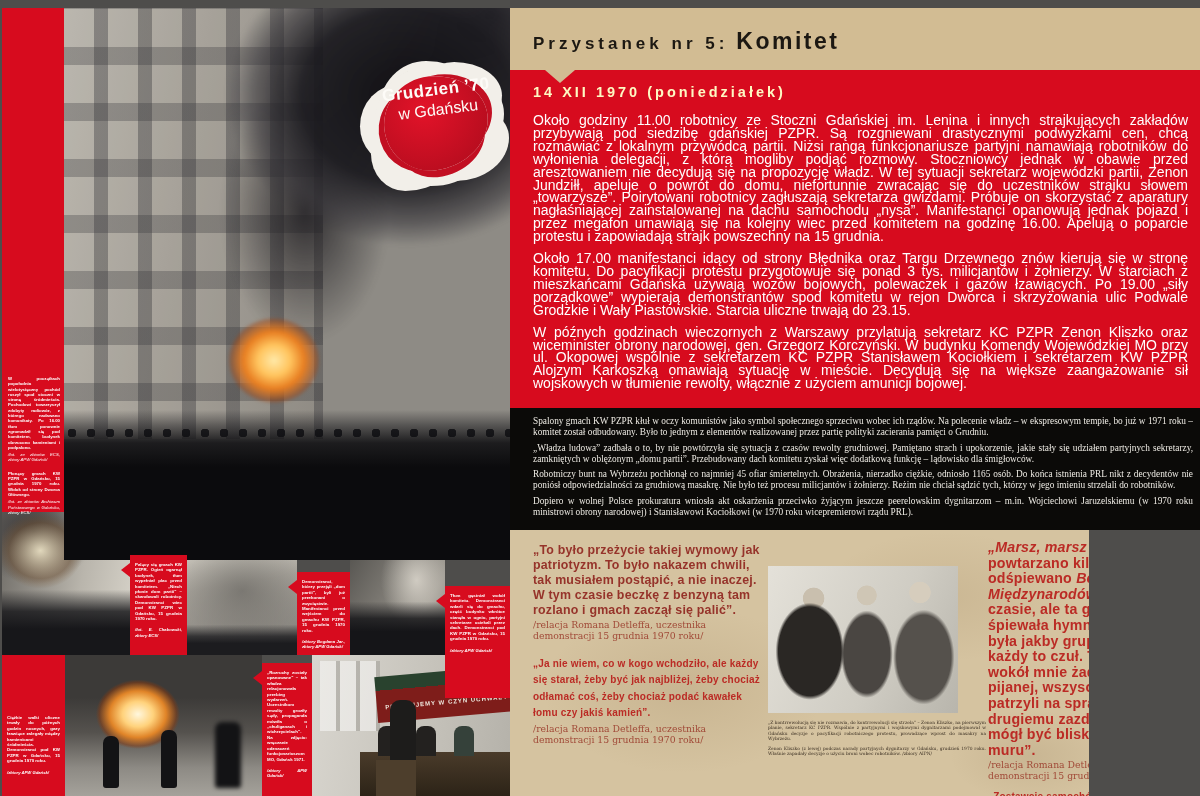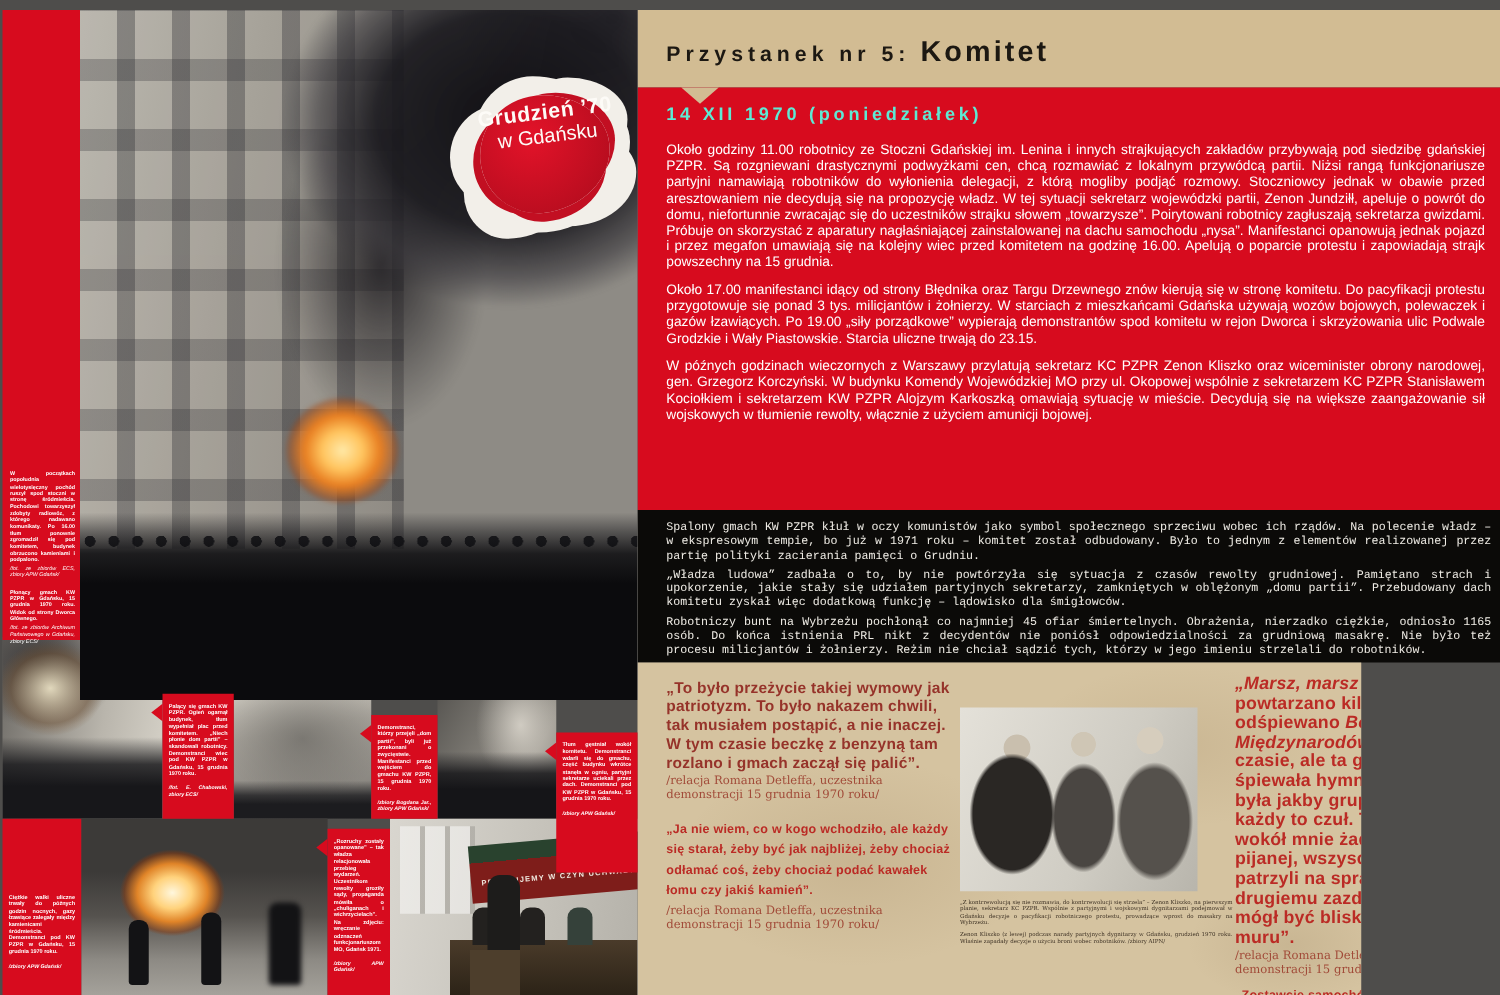--- a/index.html
+++ b/index.html
@@ -103,26 +103,26 @@
       radial-gradient(ellipse 30% 40% at 85% 20%,rgba(150,110,60,.10),transparent 70%),
       radial-gradient(ellipse 25% 30% at 15% 80%,rgba(140,100,55,.08),transparent 70%);}
   .hdr{position:absolute;left:510px;top:8px;width:690px;height:62px;background:#d2bc93;}
   .hdr-inner{position:absolute;left:23px;top:20px;color:#1c1812;white-space:nowrap;}
   .hdr-prefix{font-size:17px;font-weight:bold;letter-spacing:4px;}
   .hdr-title{font-size:23px;font-weight:900;letter-spacing:2.5px;margin-left:8px;}
   .hdr-tail{position:absolute;left:545px;top:70px;width:0;height:0;z-index:5;
     border-left:15px solid transparent;border-right:15px solid transparent;border-top:13px solid #d2bc93;}
 
   .red-sec{position:absolute;left:510px;top:70px;width:690px;height:338px;background:#d70b1e;overflow:hidden;}
-  .red-sec h2{position:absolute;left:23px;top:14px;margin:0;color:#5eead4;font-size:14.5px;font-weight:bold;letter-spacing:3px;}
+  .red-sec h2{position:absolute;left:23px;top:14px;margin:0;color:#fef9c3;font-size:14.5px;font-weight:bold;letter-spacing:3px;}
   .red-paras{position:absolute;left:23px;top:44px;width:655px;color:#fff;}
-  .red-paras p{margin:0 0 9px 0;font-size:11px;line-height:12.9px;text-align:justify;}
+  .red-paras p{margin:0 0 9px 0;font-size:14px;line-height:12.9px;text-align:justify;}
 
   .black-sec{position:absolute;left:510px;top:408px;width:690px;height:122px;background:#0b0a08;overflow:hidden;}
-  .black-paras{position:absolute;left:23px;top:8px;width:660px;color:#efece5;font-family:Liberation Mono, monospace;}
+  .black-paras{position:absolute;left:23px;top:8px;width:660px;color:#efece5;font-family:Liberation Serif, serif;}
   .black-paras p{margin:0 0 4px 0;font-size:9.3px;line-height:11.3px;text-align:justify;}
 
   .bottom-sec{position:absolute;left:510px;top:530px;width:579px;height:266px;background:#d5c3a0;overflow:hidden;
     background-image:
       radial-gradient(ellipse 35% 45% at 30% 60%,rgba(125,95,55,.14),transparent 70%),
       radial-gradient(ellipse 30% 35% at 75% 25%,rgba(130,100,60,.12),transparent 70%),
       radial-gradient(ellipse 20% 25% at 90% 85%,rgba(110,85,50,.12),transparent 70%);}
 
   .qcol-left{position:absolute;left:23px;top:13px;width:234px;}
   .qcol-right{position:absolute;left:478px;top:10px;width:212px;}

